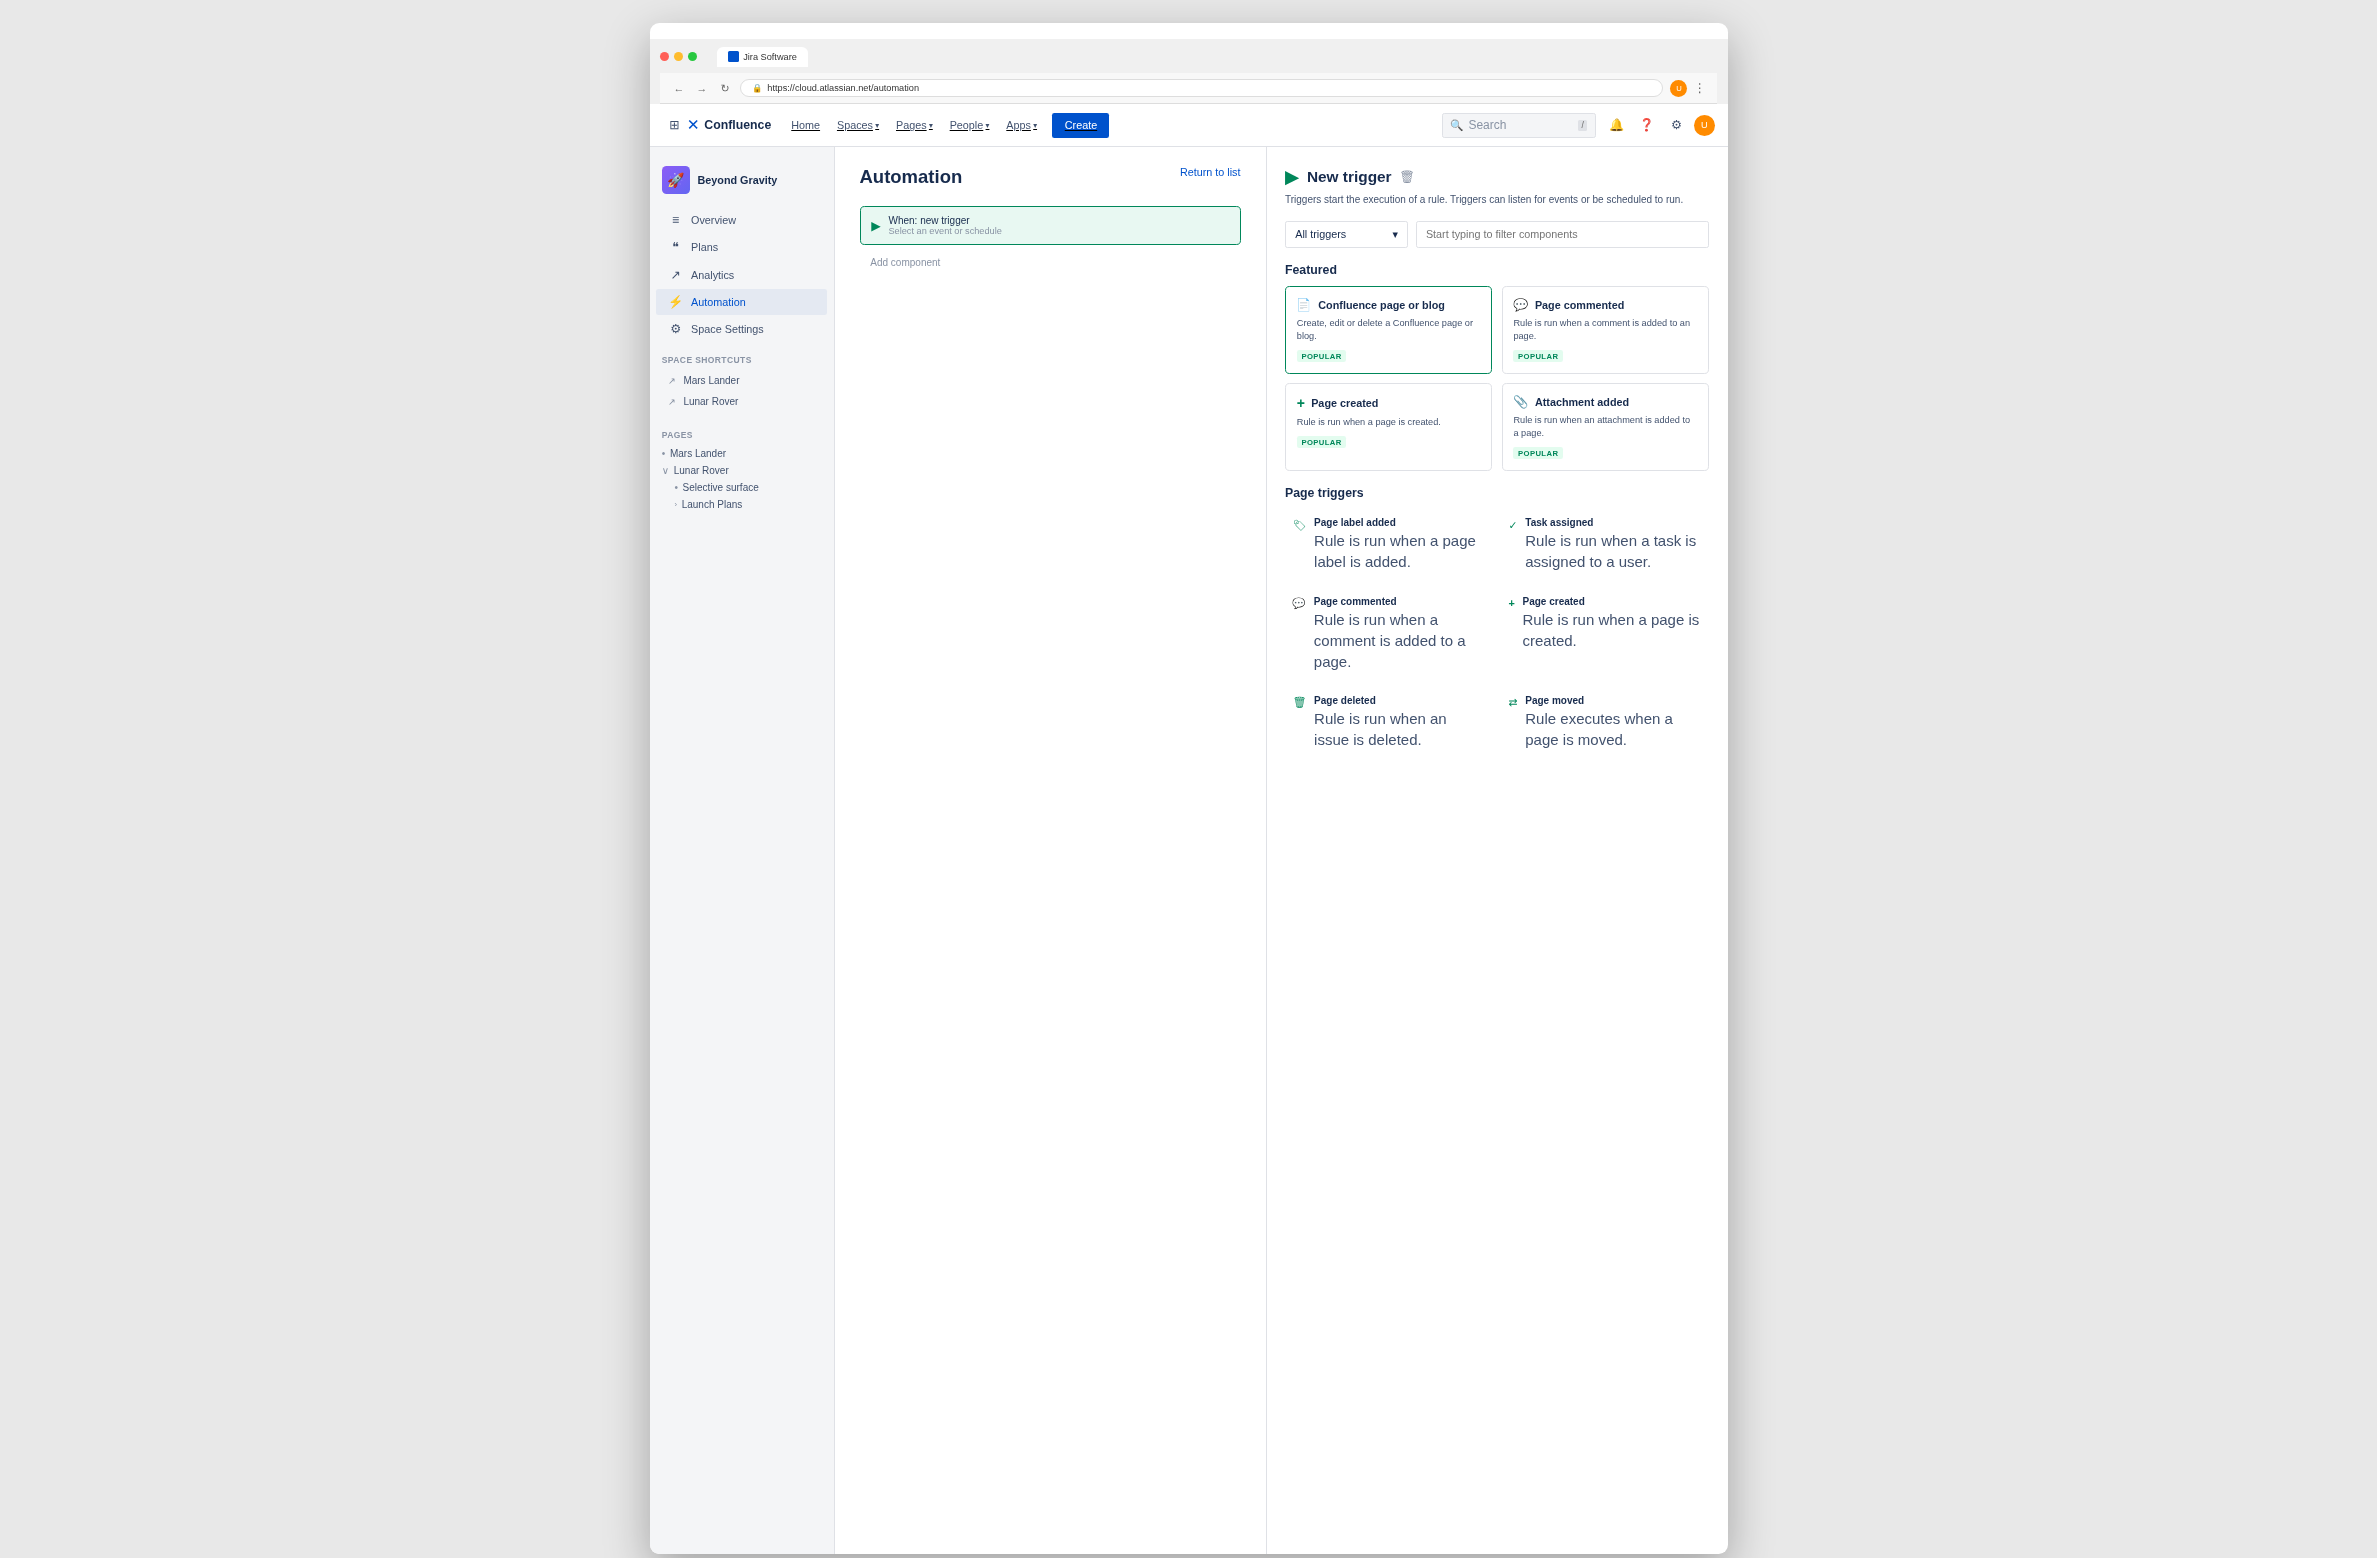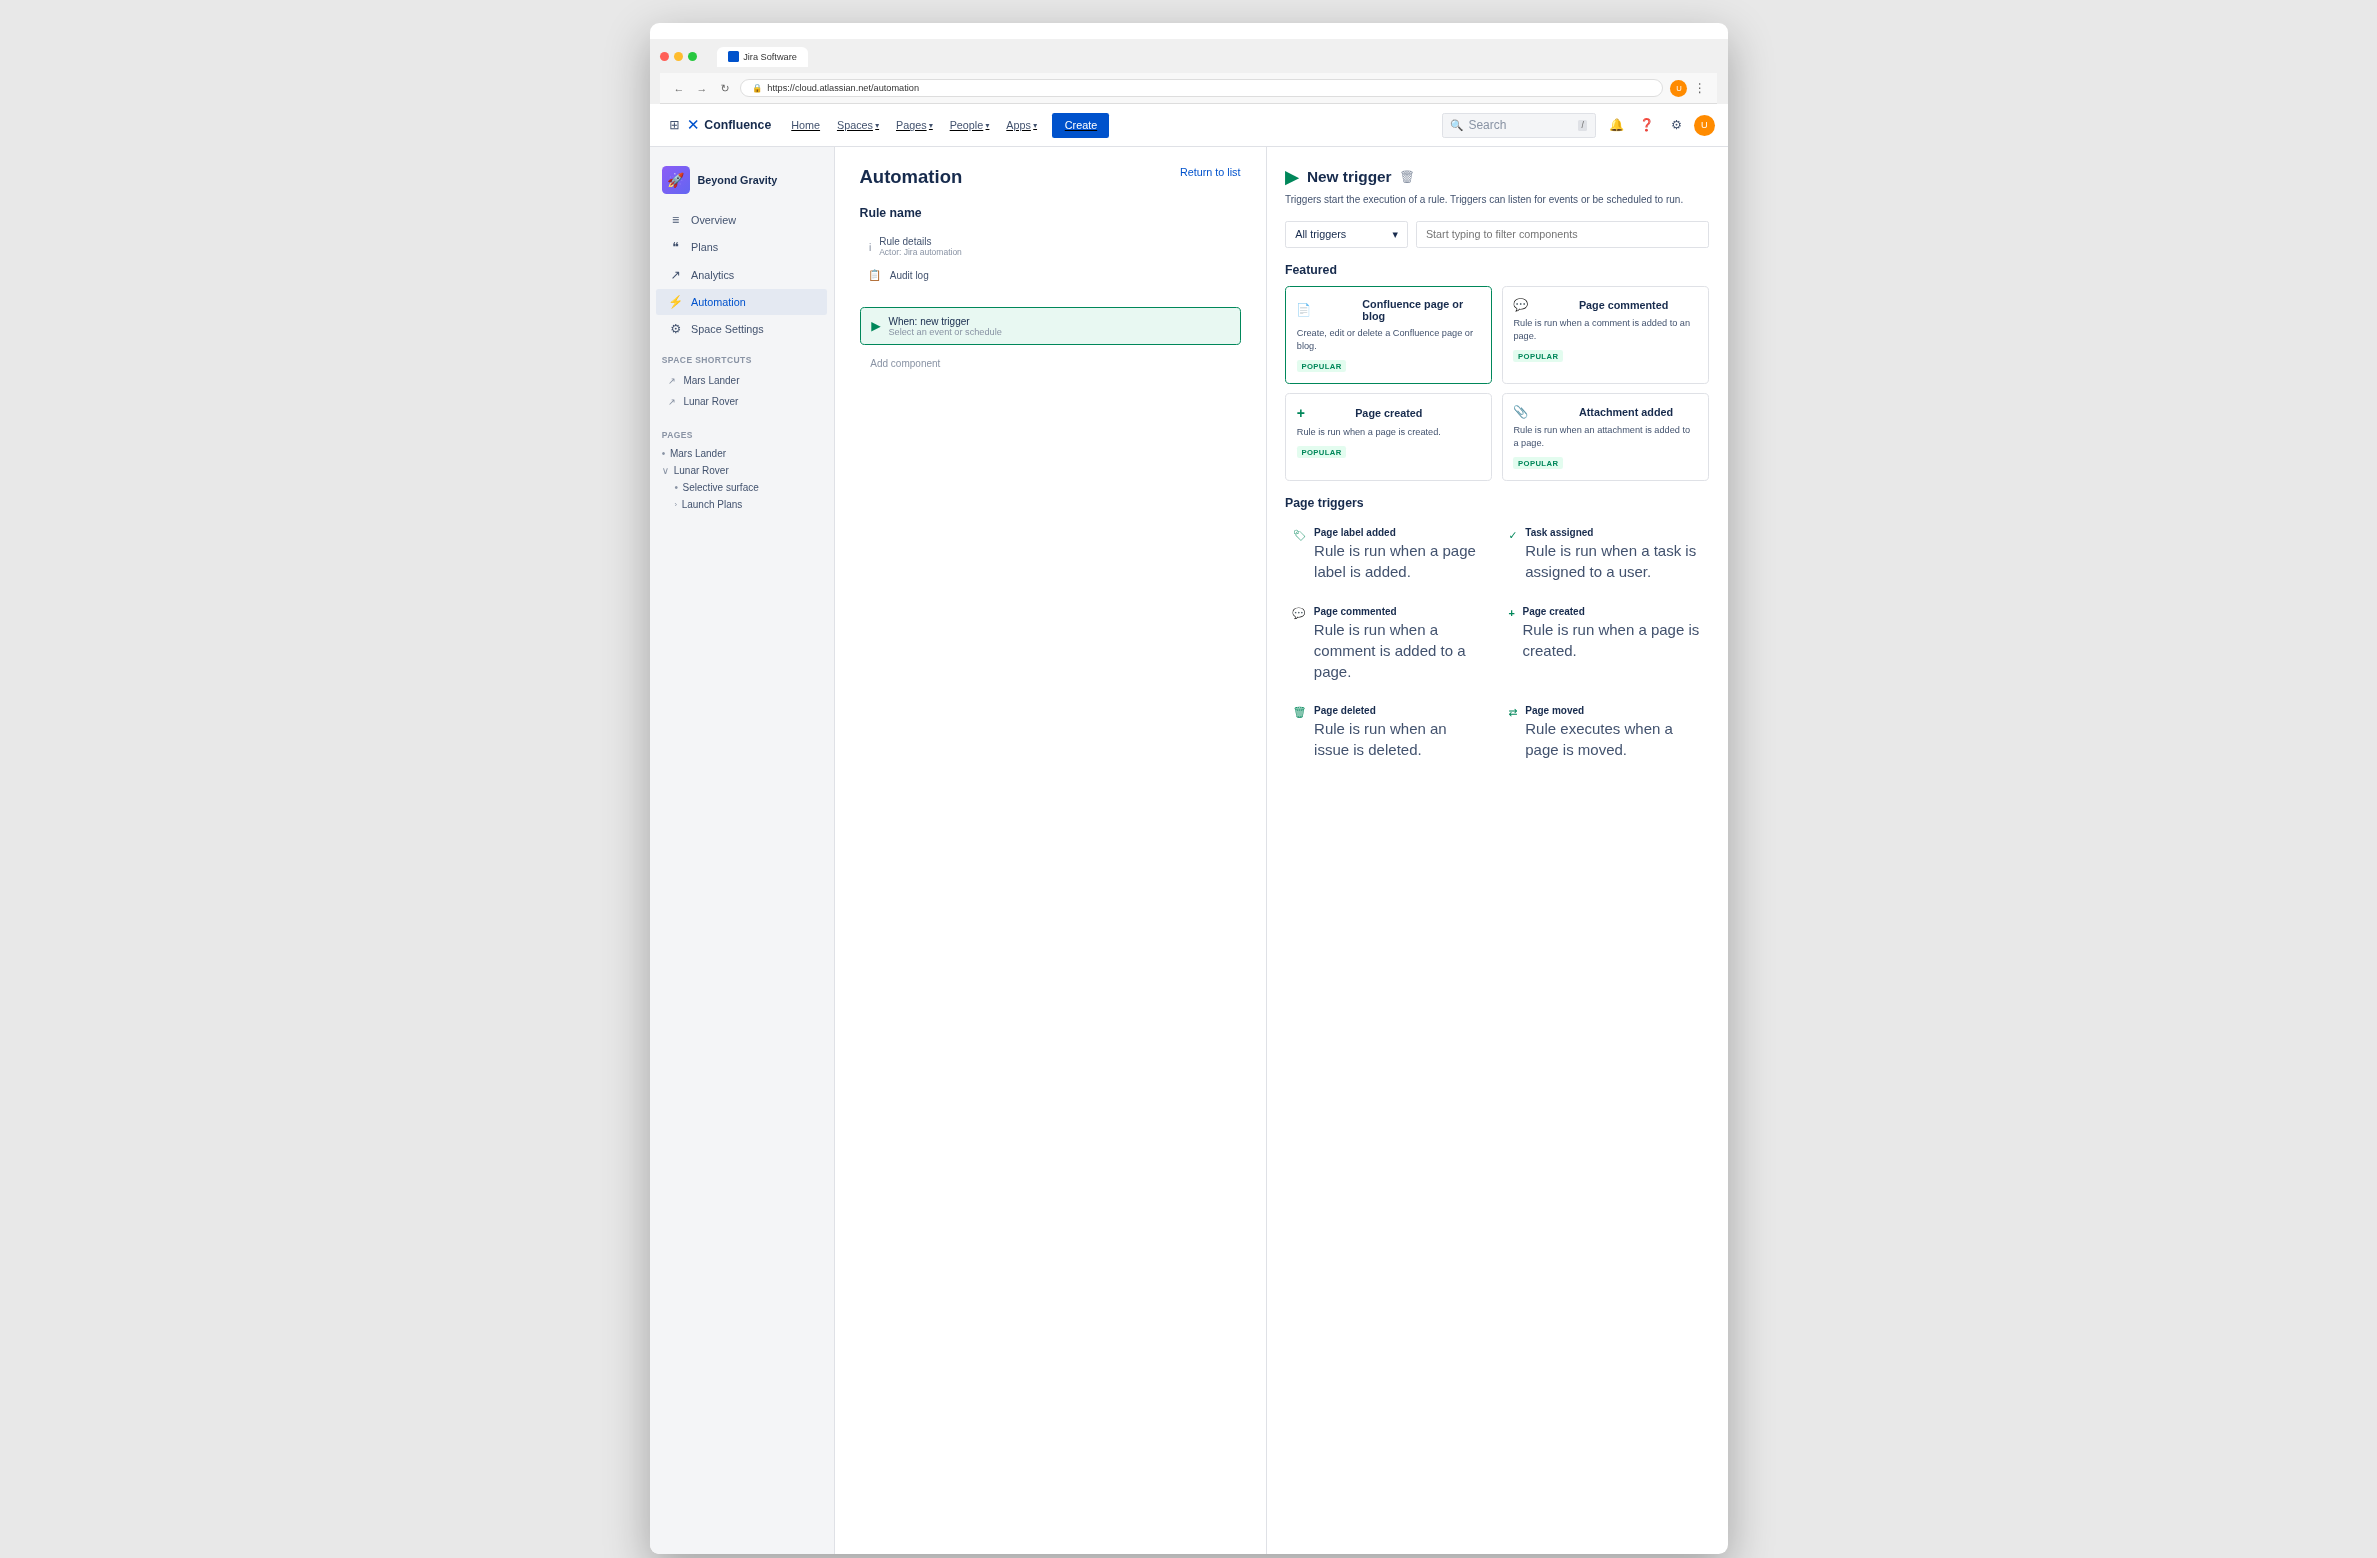--- a/index.html
+++ b/index.html
@@ -309,21 +309,21 @@
     .trigger-grid { display: grid; grid-template-columns: 1fr 1fr; gap: 9.2px; margin-bottom: 12.3px; }
     .trigger-card {
       border: 0.8px solid #dfe1e6;
       border-radius: 4.6px;
       padding: 10.8px;
       cursor: pointer;
     }
     .trigger-card.selected { border-color: #00875a; border-width: 1.5px; }
     .trigger-card-header { display: flex; align-items: center; gap: 6.2px; margin-bottom: 4.6px; }
     .trigger-card-icon { font-size: 12.3px; }
-    .trigger-card-name { font-size: 10.8px; font-weight: 600; color: #172b4d; margin-left: 44px; }
+    .trigger-card-name { font-size: 10.8px; font-weight: 600; color: #172b4d; }
     .trigger-card-desc { font-size: 9.2px; color: #42526e; margin-bottom: 6.2px; line-height: 1.4; }
     .popular-badge {
       display: inline-block;
       background: #e3fcef;
       color: #00875a;
       font-size: 7.7px;
       font-weight: 700;
       padding: 1.5px 4.6px;
       border-radius: 2.3px;
       text-transform: uppercase;
@@ -483,35 +483,20 @@
           <span>Launch Plans</span>
         </div>
       </aside>
 
       <div class="content-area">
         <div class="page-header">
           <h1 class="page-title">Automation</h1>
           <a class="return-link">Return to list</a>
         </div>
 
-        <div class="rule-section">
-          <h2 class="rule-section-title">Rule name</h2>
-
-          <div class="rule-item">
-            <span class="rule-item-icon">ℹ</span>
-            <div>
-              <div style="font-weight:500;">Rule details</div>
-              <div class="rule-item-sub">Actor: Jira automation</div>
-            </div>
-          </div>
-          <div class="rule-item">
-            <span class="rule-item-icon">📋</span>
-            <span>Audit log</span>
-          </div>
-        </div>
 
         <div style="margin-top: 12.3px;">
           <div class="workflow-item">
             <span class="workflow-trigger-icon">▶</span>
             <div>
               <div class="workflow-trigger-text">When: new trigger</div>
               <div class="workflow-trigger-sub">Select an event or schedule</div>
             </div>
           </div>
           <div class="add-component">Add component</div>

